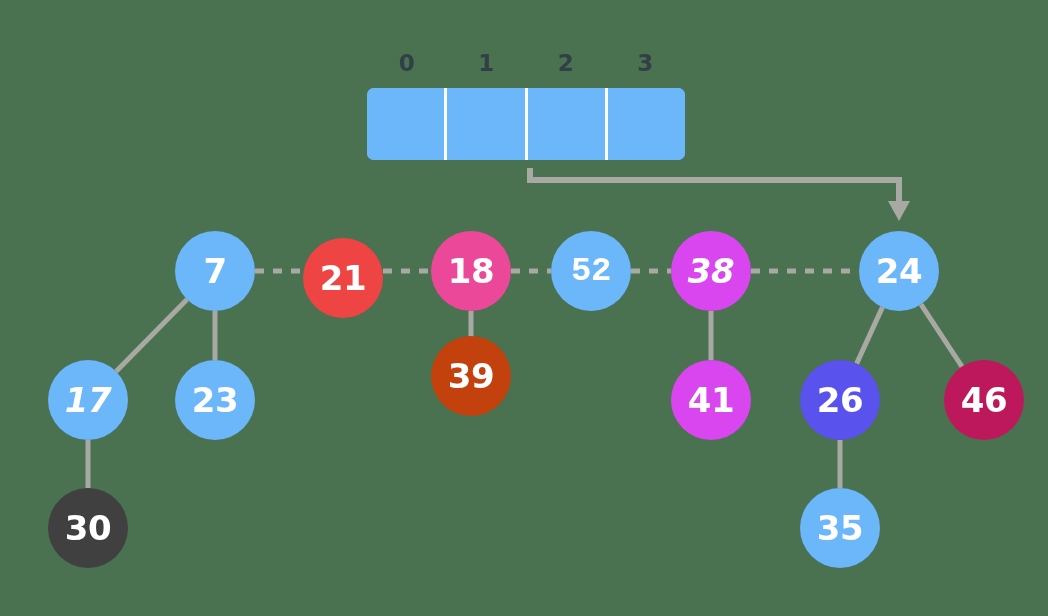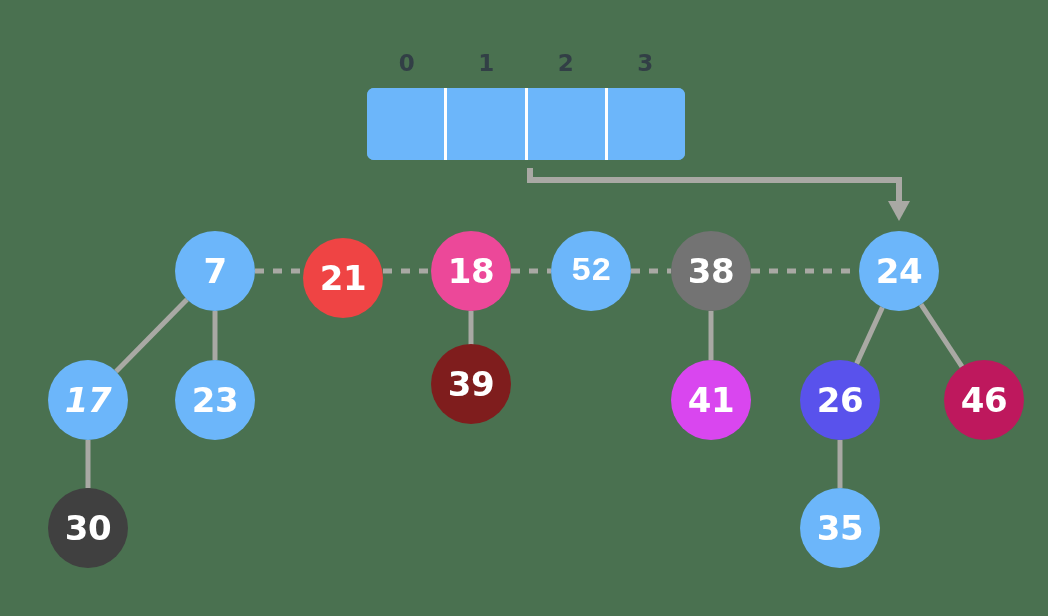--- a/index.html
+++ b/index.html
@@ -108,25 +108,25 @@
       <div class="bucket-index" style="left: 406.75px; top: 52px; color: rgb(50, 63, 70);">0</div>
       <div class="bucket-index" style="left: 486.25px; top: 52px; color: rgb(50, 63, 70);">1</div>
       <div class="bucket-index" style="left: 565.75px; top: 52px; color: rgb(50, 63, 70);">2</div>
       <div class="bucket-index" style="left: 645.25px; top: 52px; color: rgb(50, 63, 70);">3</div>
     </div>
   <div id="node-layer">
       <div class="node blue" style="left: 215px; top: 271px; background: rgb(108, 182, 250);">7</div>
       <div class="node blue" style="left: 343px; top: 278px; background: #ef4444;">21</div>
       <div class="node purple" style="left: 471px; top: 271px; background: #ec4899;">18</div>
       <div class="node blue" style="left: 591px; top: 271px; background: rgb(108, 182, 250); font-family: Liberation Mono, monospace;">52</div>
-      <div class="node blue" style="left: 711px; top: 271px; background: #737373;">38</div>
+      <div class="node blue" style="left: 711px; top: 271px; background: #d946ef; font-style: italic;">38</div>
       <div class="node blue" style="left: 899px; top: 271px; background: rgb(108, 182, 250);">24</div>
       <div class="node blue" style="left: 88px; top: 400px; background: rgb(108, 182, 250); font-style: italic;">17</div>
       <div class="node blue" style="left: 215px; top: 400px; background: rgb(108, 182, 250);">23</div>
-      <div class="node purple" style="left: 471px; top: 384px; background: #7f1d1d;">39</div>
+      <div class="node purple" style="left: 471px; top: 376px; background: #c2410c;">39</div>
       <div class="node blue" style="left: 711px; top: 400px; background: #d946ef;">41</div>
       <div class="node purple" style="left: 840px; top: 400px; background: rgb(89, 82, 236);">26</div>
       <div class="node blue" style="left: 984px; top: 400px; background: #be185d;">46</div>
       <div class="node blue" style="left: 88px; top: 528px; background: #404040;">30</div>
       <div class="node blue" style="left: 840px; top: 528px; background: rgb(108, 182, 250); text-align: center;">35</div>
     </div>
 
 </div>
 
 </body></html>

